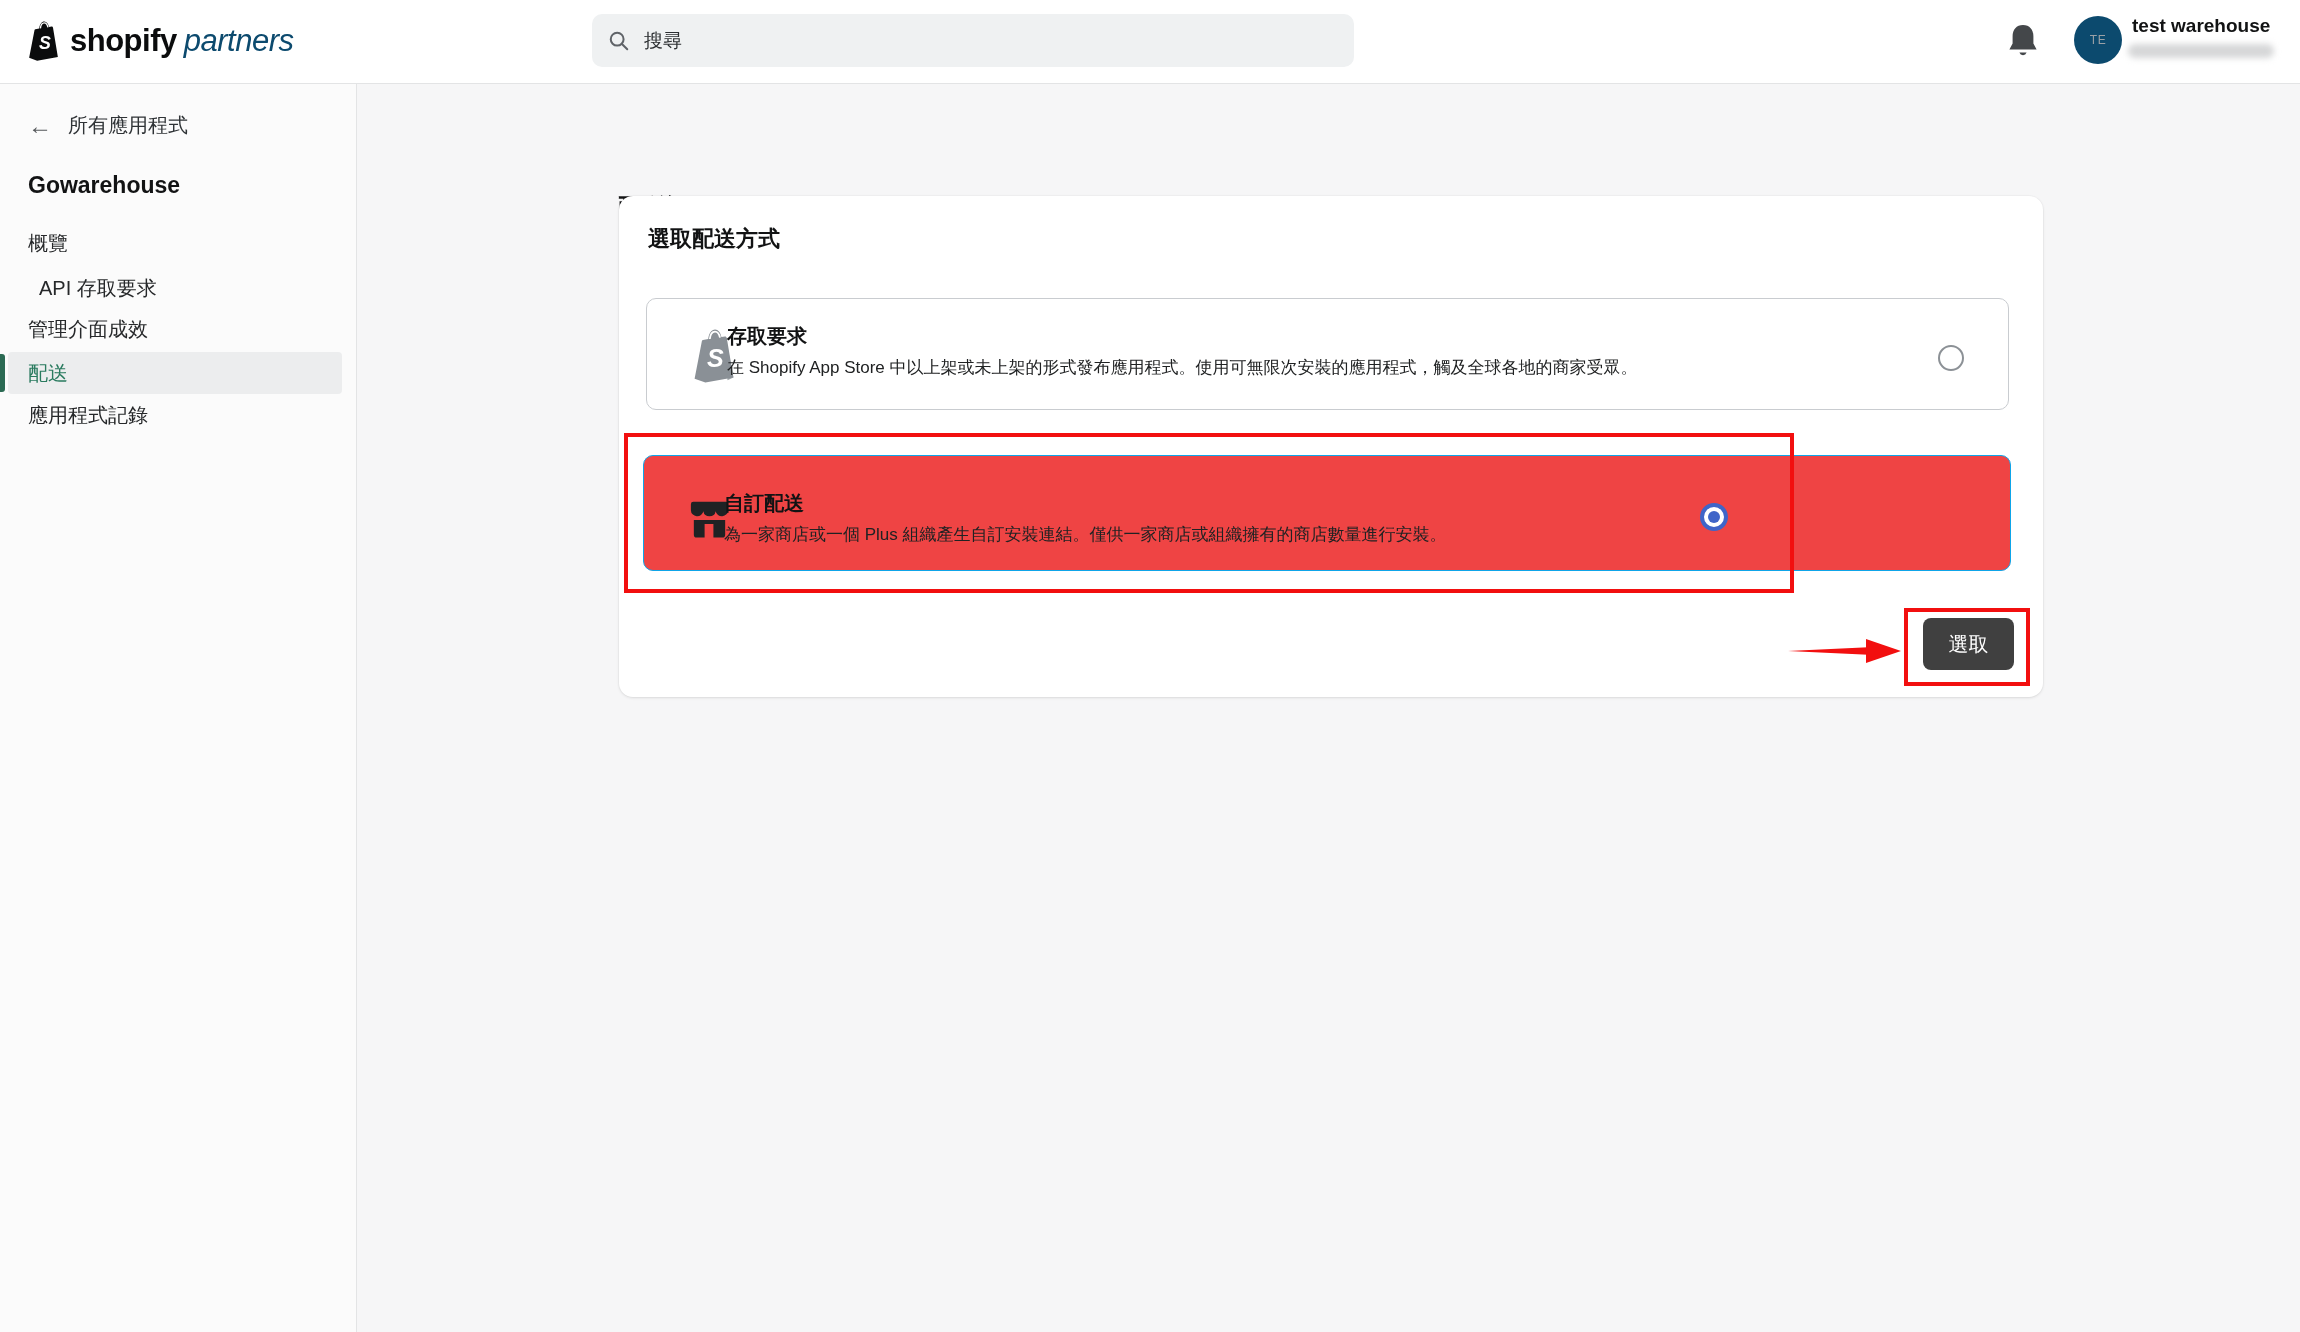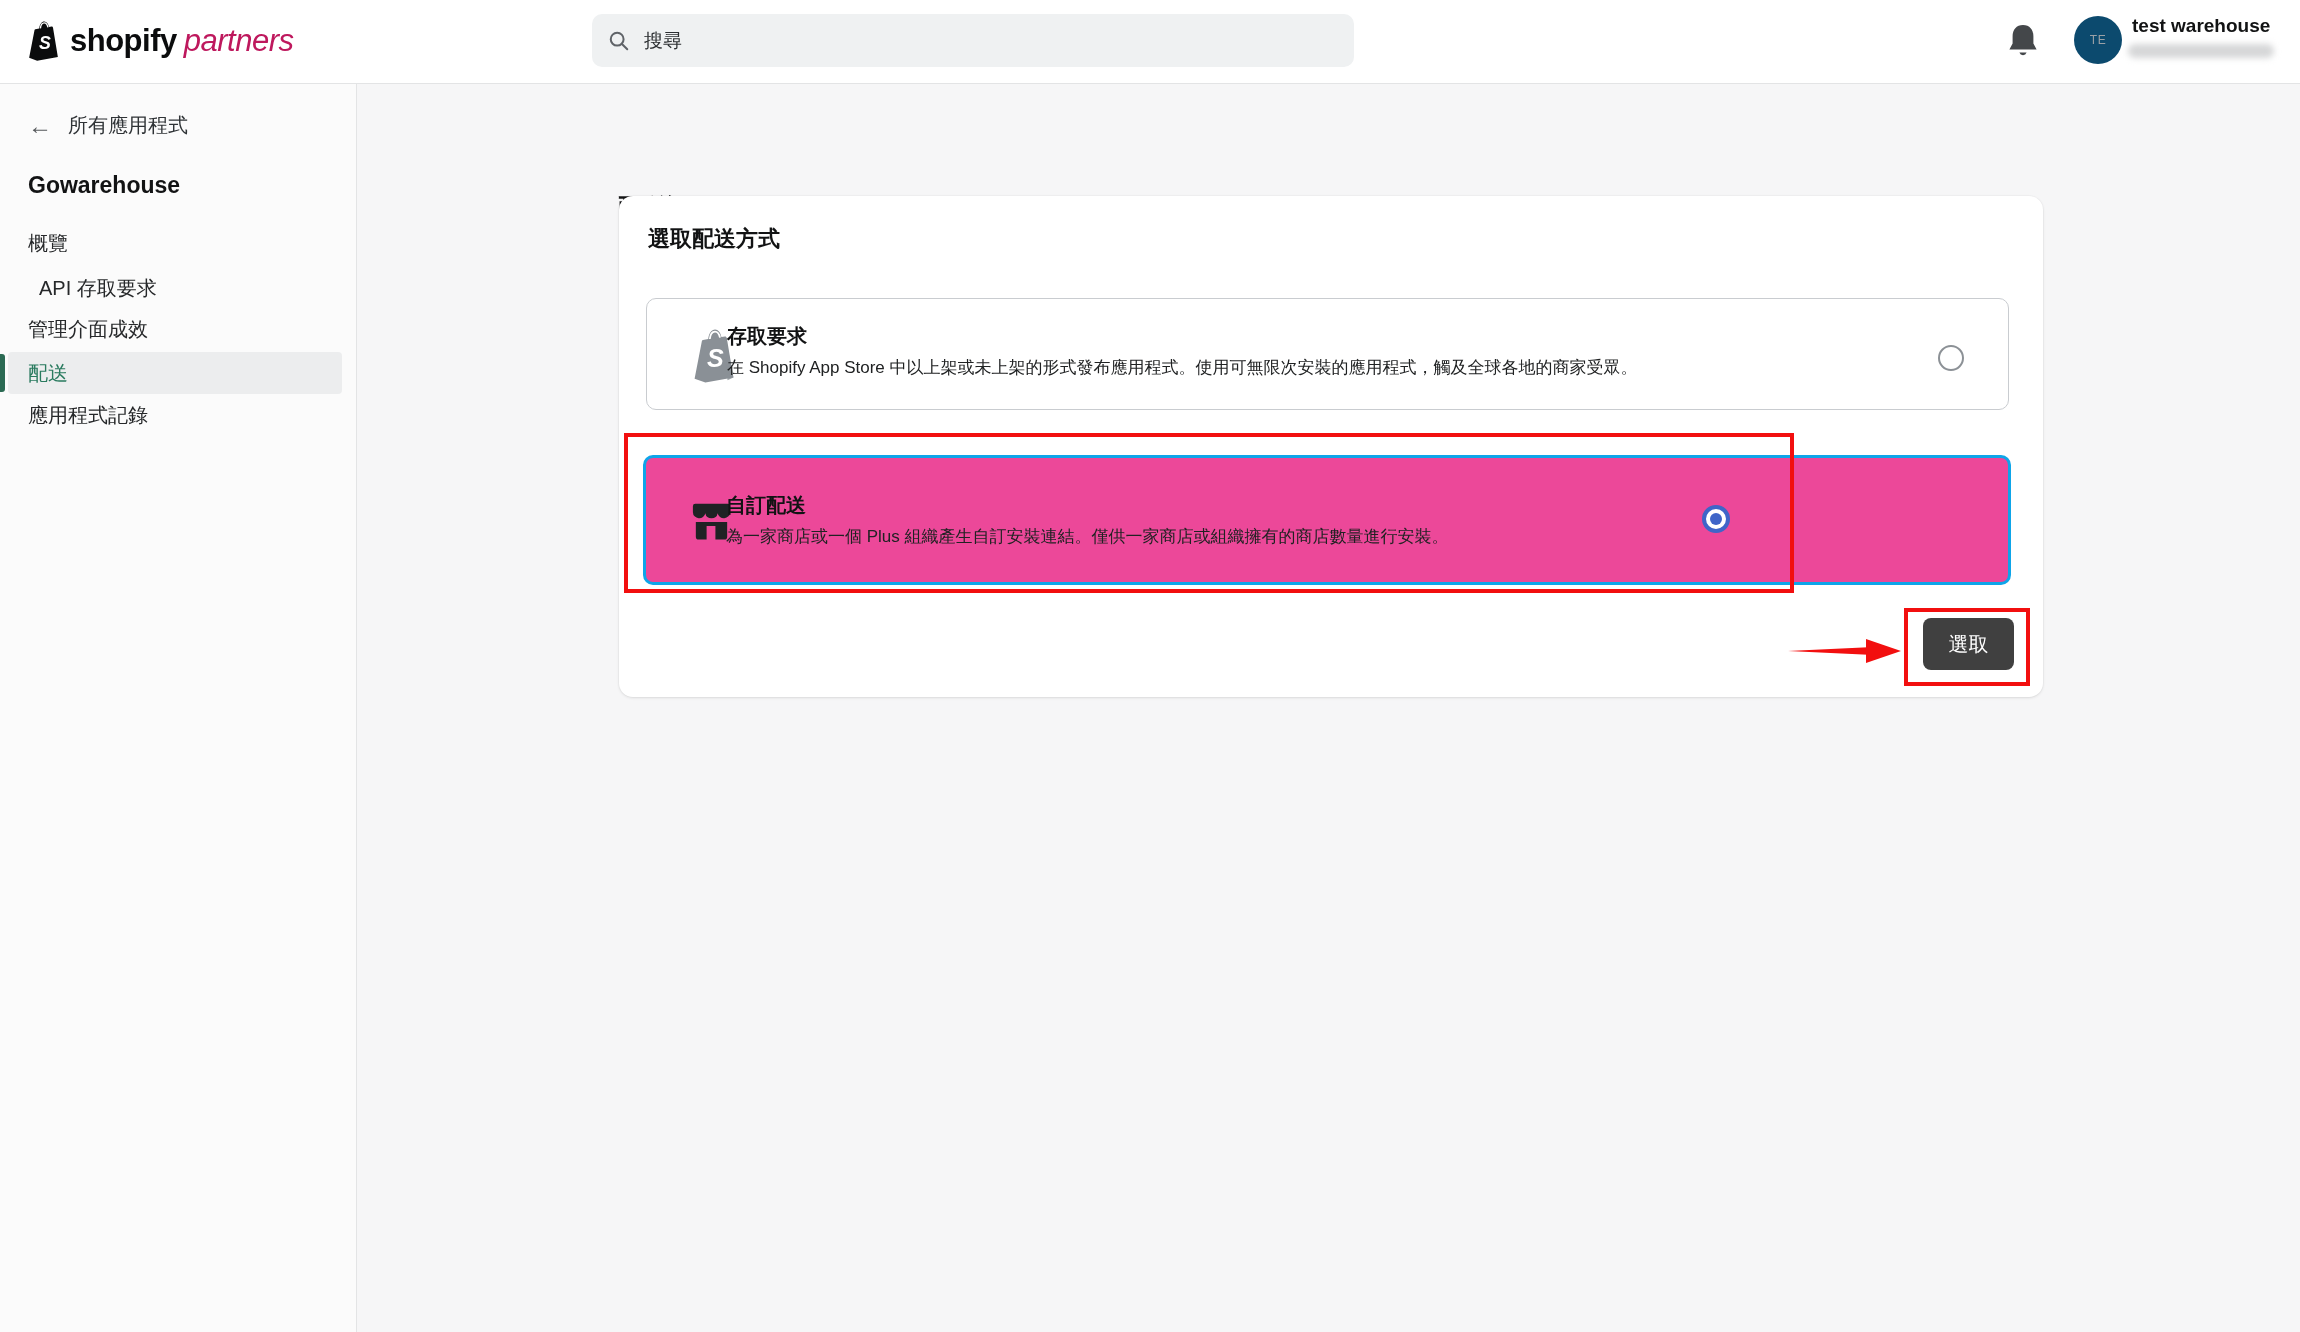--- a/index.html
+++ b/index.html
@@ -5,21 +5,21 @@
   html,body{margin:0;padding:0;background:#f6f6f7;}
   *{box-sizing:border-box;font-family:"Liberation Sans","DejaVu Sans",sans-serif;}
   .screen{position:relative;width:2300px;height:1332px;overflow:hidden;background:#f6f6f7;color:#202223;}
 
   
   .topbar{position:absolute;left:0;top:0;width:2300px;height:84px;background:#ffffff;border-bottom:1px solid #e3e4e5;z-index:30;}
   .logo{position:absolute;left:25px;top:19px;display:flex;align-items:center;gap:8px;}
   .logo-bag{width:37px;height:44px;}
   .logo-word{font-size:31px;letter-spacing:-0.5px;color:#0b0c0d;white-space:nowrap;}
   .logo-word .brand{font-weight:700;}
-  .logo-word .suffix{font-weight:400;font-style:italic;margin-left:7px;color:#be185d;}
+  .logo-word .suffix{font-weight:400;font-style:italic;margin-left:7px;color:#0c4a6e;}
   .search{position:absolute;left:592px;top:14px;width:762px;height:53px;background:#eff1f2;border-radius:10px;display:flex;align-items:center;padding:0 16px;gap:12px;}
   .search input{flex:1;border:none;background:transparent;outline:none;font-size:19px;color:#2b2e31;}
   .search input::placeholder{color:#2b2e31;opacity:1;}
   .bell{position:absolute;left:2006px;top:22px;width:34px;height:38px;cursor:pointer;}
   .avatar{position:absolute;left:2074px;top:16px;width:48px;height:48px;border-radius:50%;background:#0c4a6e;display:flex;align-items:center;justify-content:center;font-size:12px;color:#9aa0a6;letter-spacing:0.5px;}
   .username{position:absolute;left:2132px;top:15px;font-size:19px;font-weight:700;color:#121314;white-space:nowrap;}
   .redacted{position:absolute;left:2128px;top:44px;width:146px;height:14px;background:#d6d7d8;border-radius:7px;filter:blur(3px);}
 
   
   .sidebar{position:absolute;left:0;top:84px;width:357px;height:1248px;background:#fbfbfb;border-right:1px solid #e3e4e5;z-index:20;}
@@ -34,21 +34,21 @@
   .nav-item.selected .left-bar{position:absolute;left:0;top:2px;width:5px;height:38px;background:#2b6a53;border-radius:0 3px 3px 0;}
 
   
   .content{position:absolute;left:358px;top:84px;width:1942px;height:1248px;background:#f6f6f7;}
   .page-title{position:absolute;left:260px;top:106px;font-size:30px;font-weight:700;color:#121314;}
   .card{position:absolute;left:261px;top:112px;width:1424px;height:501px;background:#ffffff;border-radius:14px;box-shadow:0 1px 3px rgba(0,0,0,0.10),0 0 0 1px rgba(0,0,0,0.02);}
   .card-title{position:absolute;left:29px;top:28px;font-size:22px;font-weight:700;color:#121314;}
 
   .option{position:absolute;left:27px;width:1363px;border-radius:10px;cursor:pointer;}
   .option.public{top:102px;height:112px;background:#ffffff;border:1px solid #c9ccd0;}
-  .option.custom{top:259px;left:24px;width:1368px;height:130px;background:#ec4899;border:3px solid #0ea5e9;}
+  .option.custom{top:259px;left:24px;width:1368px;height:116px;background:#ef4444;border:1px solid #0ea5e9;}
   .opt-icon{position:absolute;}
   .option.public .opt-icon{left:42px;top:26px;width:50px;height:62px;color:#8a9096;}
   .option.custom .opt-icon{left:42px;top:38px;width:47px;height:48px;color:#1f2224;}
   .opt-title{position:absolute;left:80px;font-size:20px;font-weight:700;color:#121314;}
   .option.public .opt-title{top:24px;}
   .option.custom .opt-title{top:34px;}
   .opt-desc{position:absolute;left:80px;font-size:17px;color:#202223;white-space:nowrap;}
   .option.public .opt-desc{top:57px;}
   .option.custom .opt-desc{top:67px;}
   .radio{position:absolute;border-radius:50%;}

